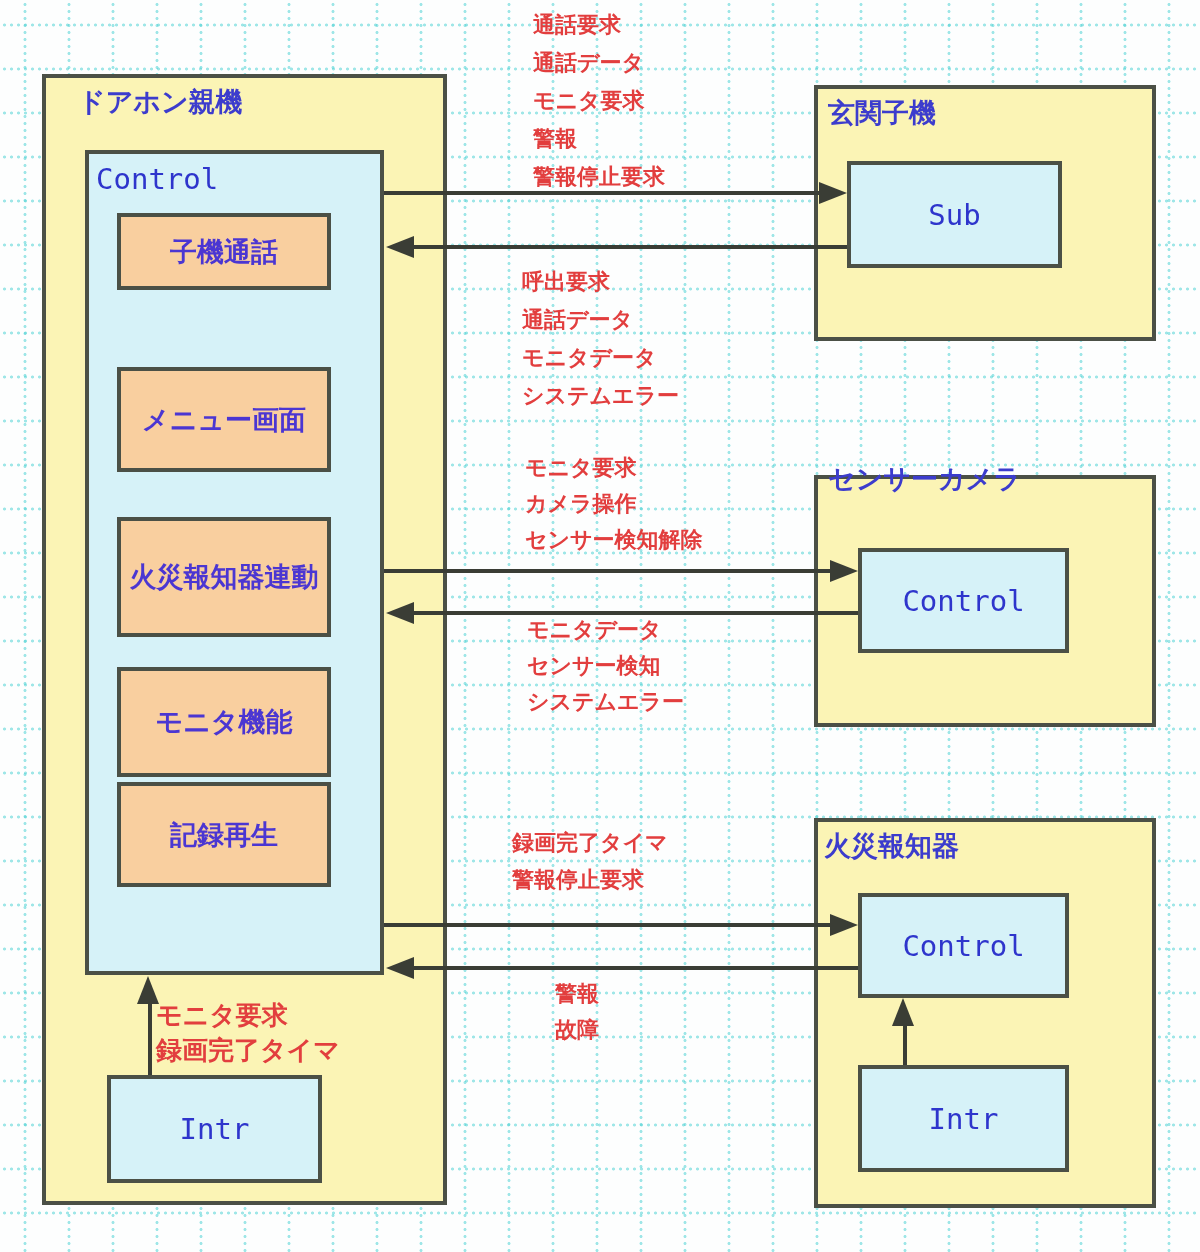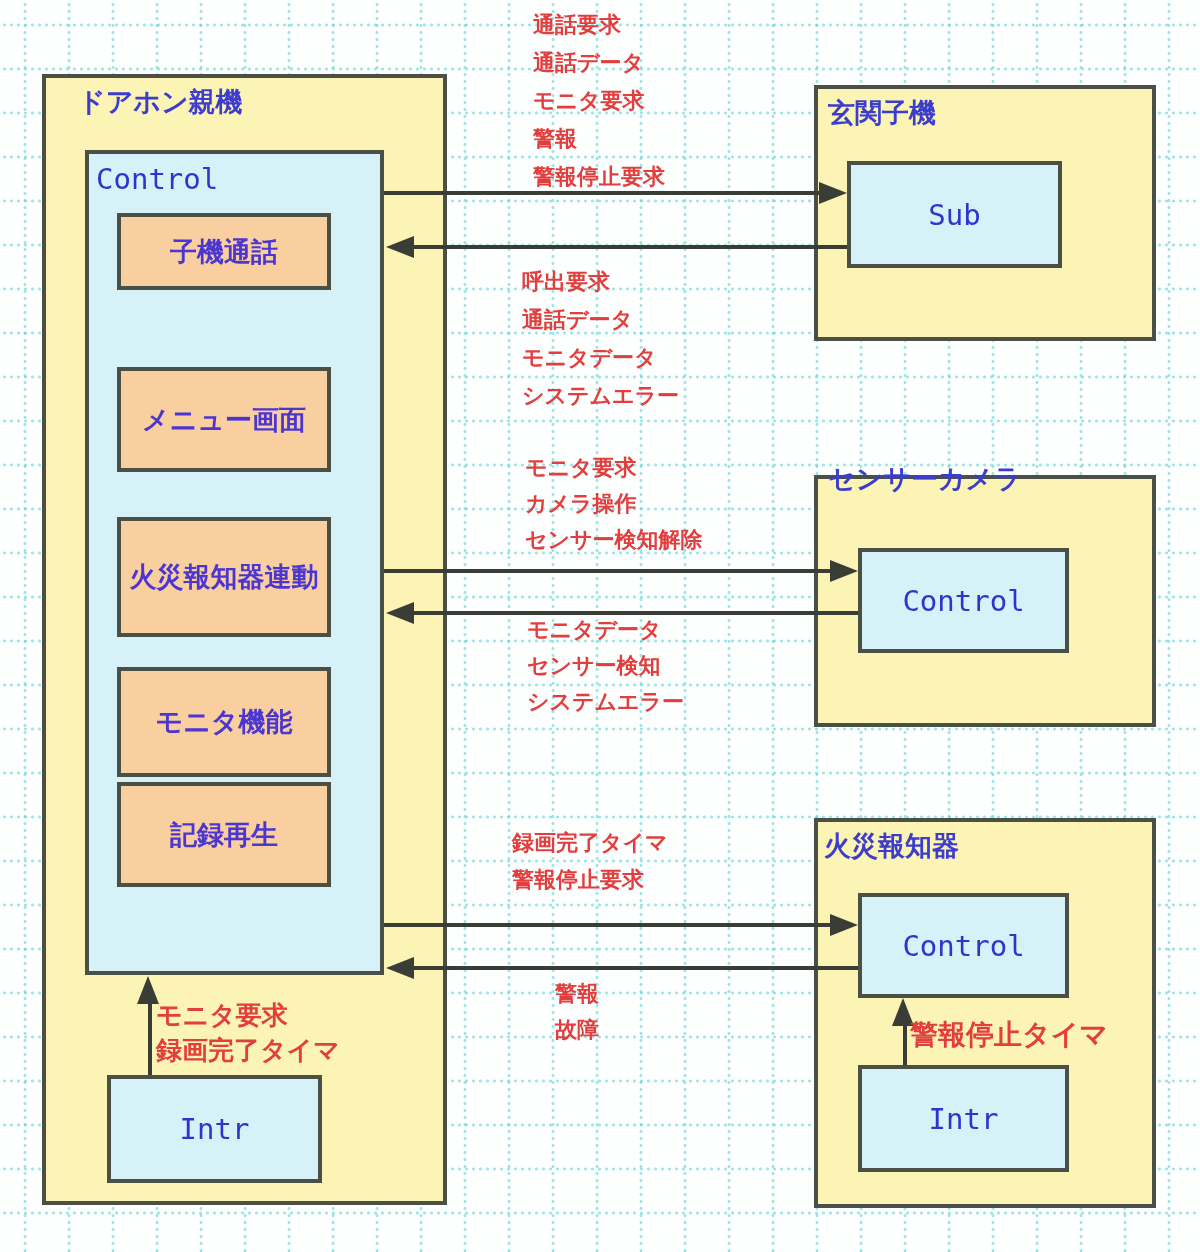--- a/index.html
+++ b/index.html
@@ -76,21 +76,20 @@
   <div class="title" style="left:828px;top:461px;">センサーカメラ</div>
   <div class="box cyan center latin" style="left:858px;top:548px;width:211px;height:105px;">Control</div>
 
   <div class="box yellow" style="left:814px;top:818px;width:342px;height:390px;"></div>
   <div class="title" style="left:824px;top:828px;">火災報知器</div>
   <div class="box cyan center latin" style="left:858px;top:893px;width:211px;height:105px;">Control</div>
   <div class="box cyan center latin" style="left:858px;top:1065px;width:211px;height:107px;">Intr</div>
 
   <div class="shaft-v" style="left:903px;top:1022px;height:43px;"></div>
   <div class="head head-up" style="left:892px;top:998px;"></div>
-  <div class="msg" style="left:910px;top:1016px;font-size:28px;">警報停止タイマ</div>
 
   <div class="shaft-h" style="left:384px;top:191px;width:437px;"></div>
   <div class="head head-right" style="left:819px;top:182px;"></div>
 
   <div class="shaft-h" style="left:410px;top:245px;width:437px;"></div>
   <div class="head head-left" style="left:386px;top:236px;"></div>
 
   <div class="shaft-h" style="left:384px;top:569px;width:446px;"></div>
   <div class="head head-right" style="left:830px;top:560px;"></div>
 

